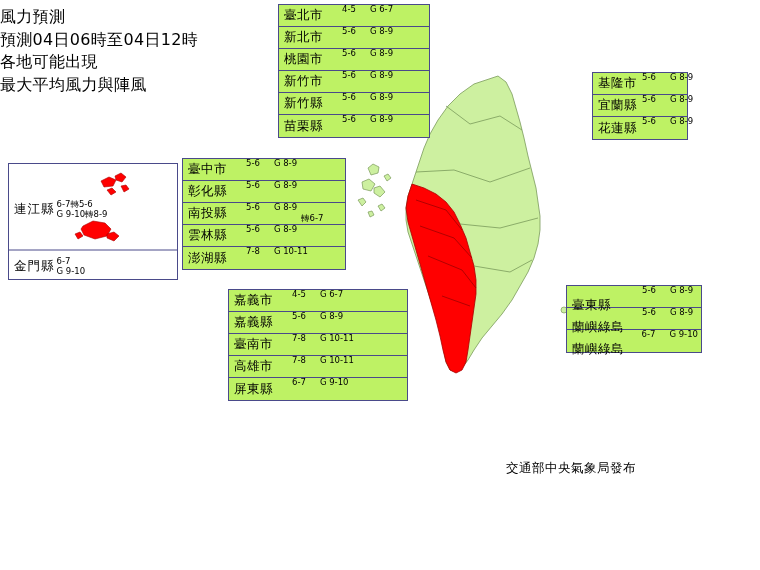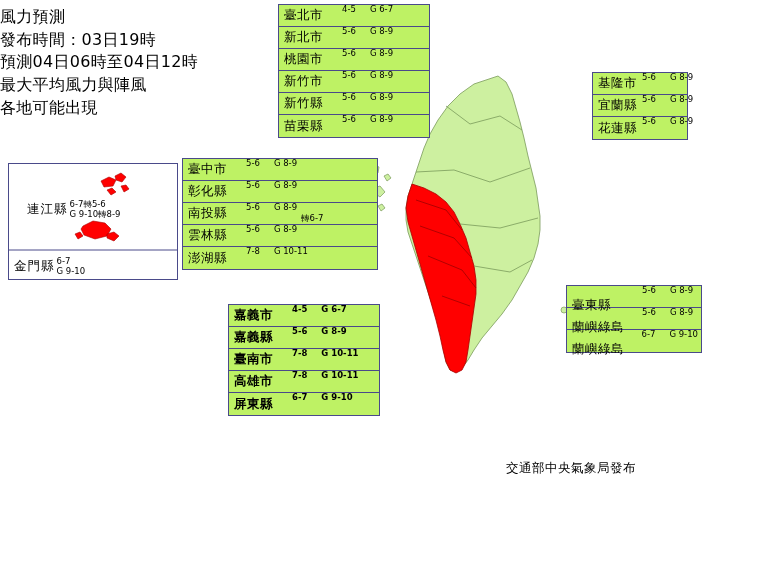--- a/index.html
+++ b/index.html
@@ -128,24 +128,23 @@
     white-space: nowrap;
   }
 </style>
 </head>
 <body>
 
 <div id="stage">
 
   <div class="header">
     <div>風力預測</div>
-    <div>發布時間：03日19時</div>
     <div>預測04日06時至04日12時</div>
+    <div>各地可能出現</div>
     <div>最大平均風力與陣風</div>
-    <div>各地可能出現</div>
   </div>
 
   <svg id="map" viewBox="0 0 240 360">
 
     <path fill="#cdf0a0" stroke="#7a9a5a" stroke-width="0.8" d="M148,16 L156,22 L162,34 L166,48 L170,62 L174,78 L178,96 L182,112
          L186,128 L188,142 L190,156 L190,170 L188,184 L184,198 L178,212
          L170,226 L162,240 L152,254 L142,266 L132,278 L124,290 L118,300
          L112,308 L106,312 L100,310 L96,302 L94,292 L92,280 L90,268
          L86,256 L82,244 L78,232 L74,220 L70,208 L66,196 L62,184
          L58,172 L56,160 L56,148 L58,136 L62,124 L66,112 L70,100
@@ -245,21 +244,21 @@
     </div>
     <div class="row">
       <div class="name w4">花蓮縣</div>
       <div class="vals">
         <div class="v1">5-6</div>
         <div class="v2">G 8-9</div>
       </div>
     </div>
   </div>
 
-  <div class="grp" id="grp-central" style="left:182px; top:158px; width:196px;">
+  <div class="grp" id="grp-central" style="left:182px; top:158px; width:164px;">
     <div class="row">
       <div class="name w4">臺中市</div>
       <div class="vals">
         <div class="v1">5-6</div>
         <div class="v2">G 8-9</div>
       </div>
     </div>
     <div class="row">
       <div class="name w4">彰化縣</div>
       <div class="vals">
@@ -287,21 +286,21 @@
     </div>
     <div class="row">
       <div class="name w4">澎湖縣</div>
       <div class="vals">
         <div class="v1">7-8</div>
         <div class="v2">G 10-11</div>
       </div>
     </div>
   </div>
 
-  <div class="grp" id="grp-south" style="left:228px; top:304px; width:152px;font-weight:bold;">
+  <div class="grp" id="grp-south" style="left:228px; top:289px; width:180px;">
     <div class="row">
       <div class="name w4">嘉義市</div>
       <div class="vals">
         <div class="v1">4-5</div>
         <div class="v2">G 6-7</div>
       </div>
     </div>
     <div class="row">
       <div class="name w4">嘉義縣</div>
       <div class="vals">
@@ -368,21 +367,21 @@
 
       <g fill="#ff0000" stroke="#aa0000" stroke-width="0.6">
         <path d="M74,62 l10,-5 l12,2 l6,6 l-4,7 l-12,3 l-11,-4 l-3,-6 Z"></path>
         <path d="M98,70 l7,-2 l5,4 l-5,5 l-7,-3 Z"></path>
         <path d="M66,70 l5,-2 l3,4 l-5,3 Z"></path>
       </g>
 
       <line x1="0" y1="86" x2="168" y2="86" stroke="#4a4a8a" stroke-width="1"></line>
     </svg>
 
-    <div class="irow" style="left:5px; top:36px;margin-left:13px;">
+    <div class="irow" style="left:5px; top:36px;">
       <span class="iname">連江縣</span>
       <span class="ivals">
         <span>6-7轉5-6</span>
         <span>G 9-10轉8-9</span>
       </span>
     </div>
     <div class="irow" style="left:5px; top:93px;">
       <span class="iname">金門縣</span>
       <span class="ivals">
         <span>6-7</span>

